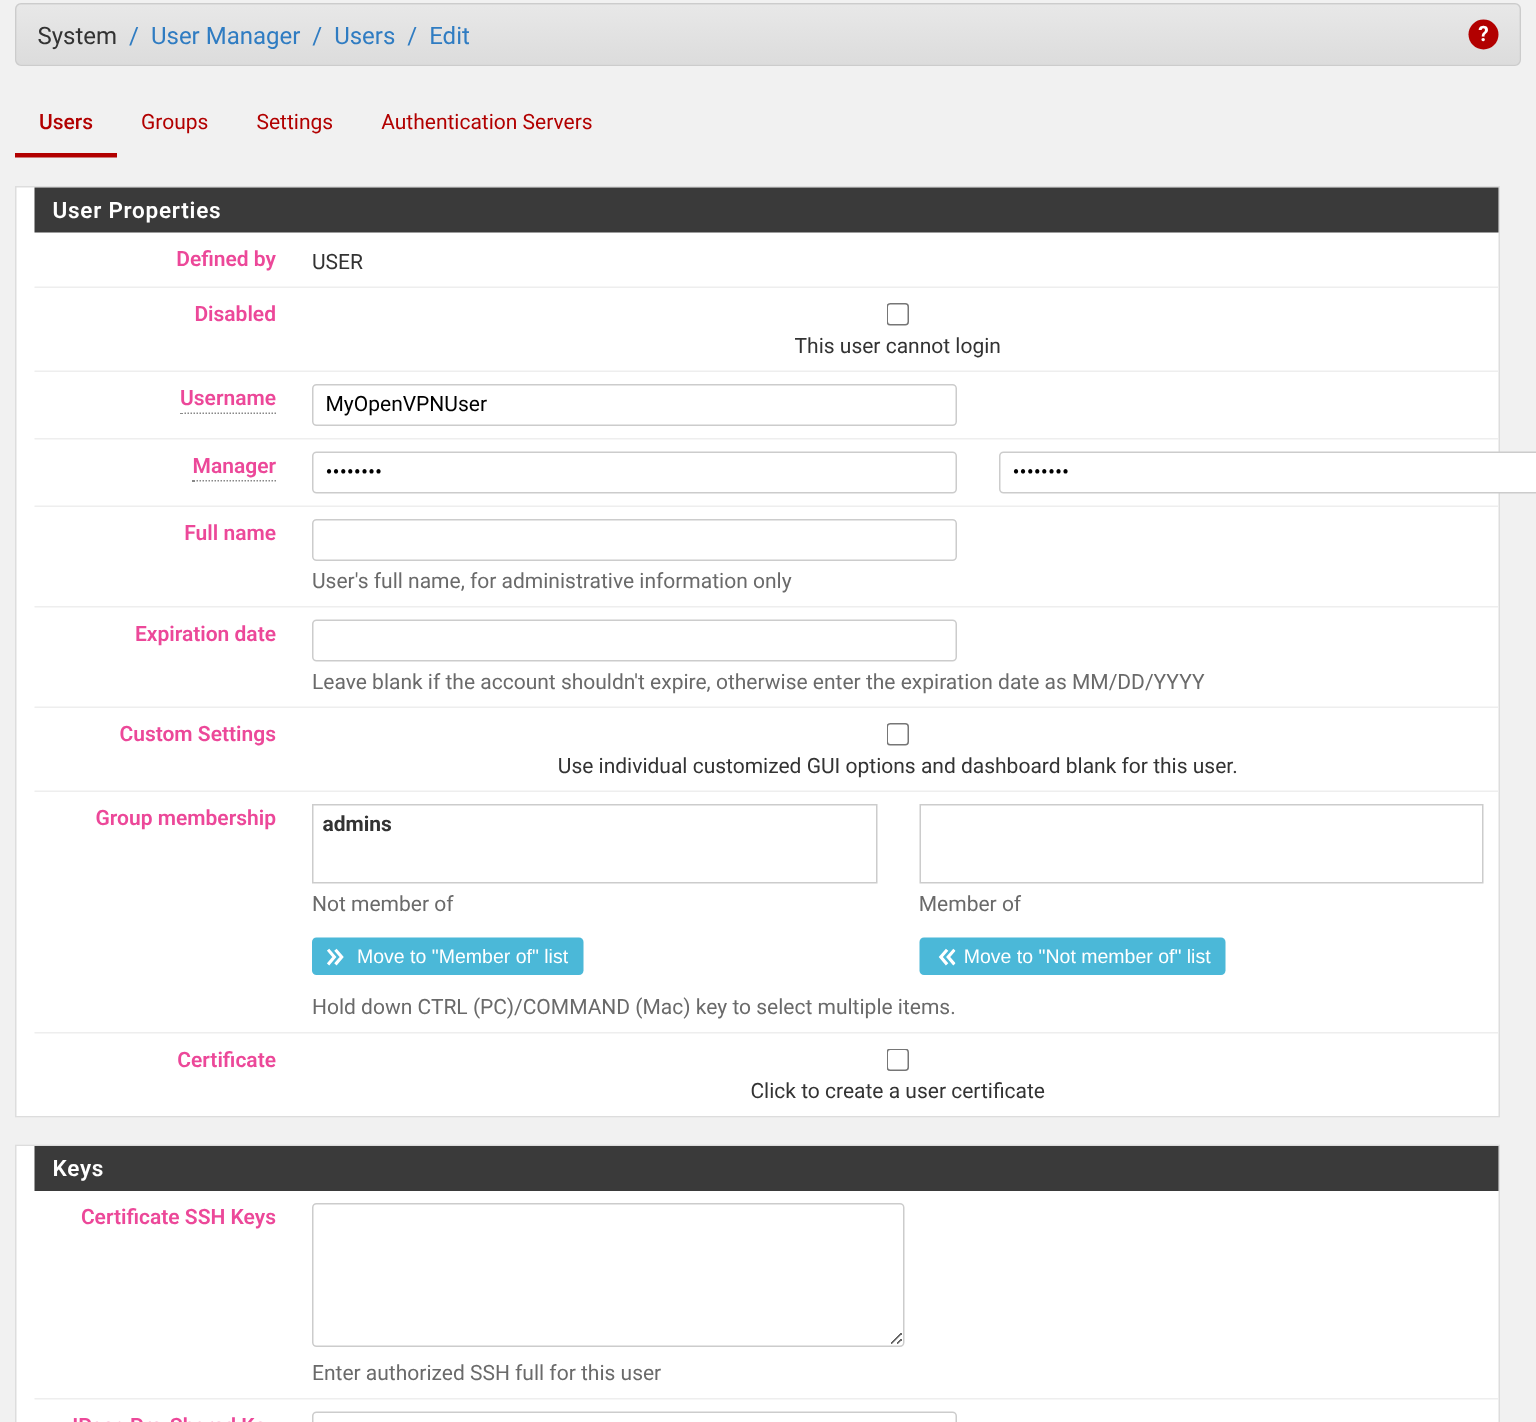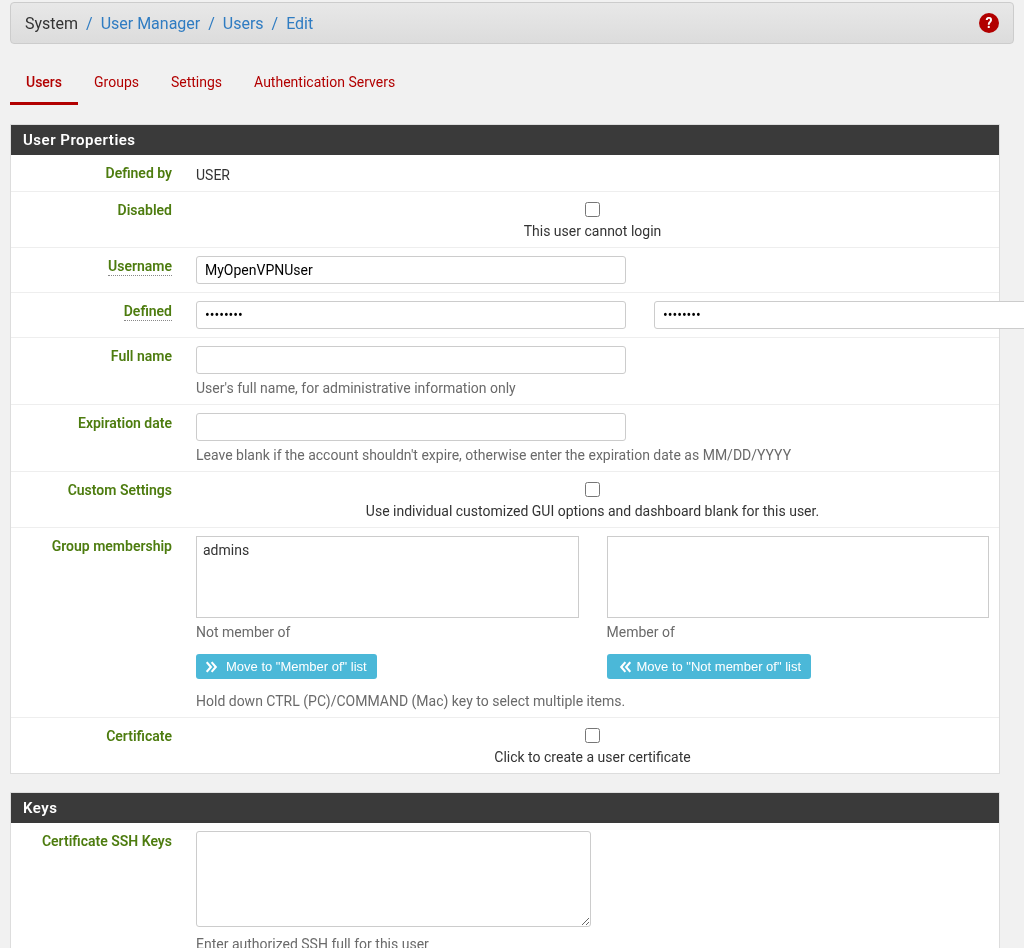--- a/index.html
+++ b/index.html
@@ -51,20 +51,21 @@
   border-bottom: 3px solid transparent;
 }
 .tab.active {
   border-bottom: 3px solid #b20000;
   font-weight: 500;
 }
 .panel {
   margin: 18px 24px 0 10px;
   background: #fff;
   border: 1px solid #ddd;
+  padding-left: 12px;
 }
 .panel-header {
   background: #3a3a3a;
   color: #fff;
   padding: 6px 12px;
   font-size: 15px;
   font-weight: 600;
   letter-spacing: 0.5px;
 }
 .row {
@@ -72,21 +73,21 @@
   border-bottom: 1px solid #eee;
 }
 .row:last-child { border-bottom: none; }
 .row-label {
   width: 175px;
   min-width: 175px;
   padding: 10px 14px 10px 10px;
   text-align: right;
   font-weight: 600;
   font-size: 14px;
-  color: #4d7c0f;
+  color: #ec4899;
 }
 .row-label.underline span { border-bottom: 1px dotted #888; padding-bottom: 1px; }
 .row-content {
   flex: 1;
   padding: 8px 10px 8px 10px;
 }
 .static-val {
   padding-top: 4px;
   display: inline-block;
 }
@@ -114,24 +115,25 @@
   font-size: 14px;
   margin-top: 6px;
 }
 .dual-list {
   display: flex;
   gap: 28px;
 }
 .dual-col { flex: 1; max-width: 400px;}
 .listbox {
   border: 1px solid #ccc;
-  height: 82px;
+  height: 53px;
   overflow-y: scroll;
   padding: 4px;
   font-size: 14px;
+  font-weight: bold;
 }
 .listbox-item {
   padding: 1px 2px;
 }
 .btn-move {
   background: #4bb8d8;
   color: #fff;
   border: none;
   border-radius: 3px;
   padding: 5px 10px;
@@ -192,21 +194,21 @@
   </div>
 
   <div class="row">
     <div class="row-label underline"><span>Username</span></div>
     <div class="row-content">
       <input type="text" class="input-md" value="MyOpenVPNUser" style="">
     </div>
   </div>
 
   <div class="row">
-    <div class="row-label underline"><span>Defined</span></div>
+    <div class="row-label underline"><span>Manager</span></div>
     <div class="row-content pw-row">
       <input type="password" class="input-md" value="••••••••" style="">
       <input type="password" class="input-md" value="••••••••" style="">
     </div>
   </div>
 
   <div class="row">
     <div class="row-label"><span>Full name</span></div>
     <div class="row-content">
       <input type="text" class="input-md" value="" style="">

